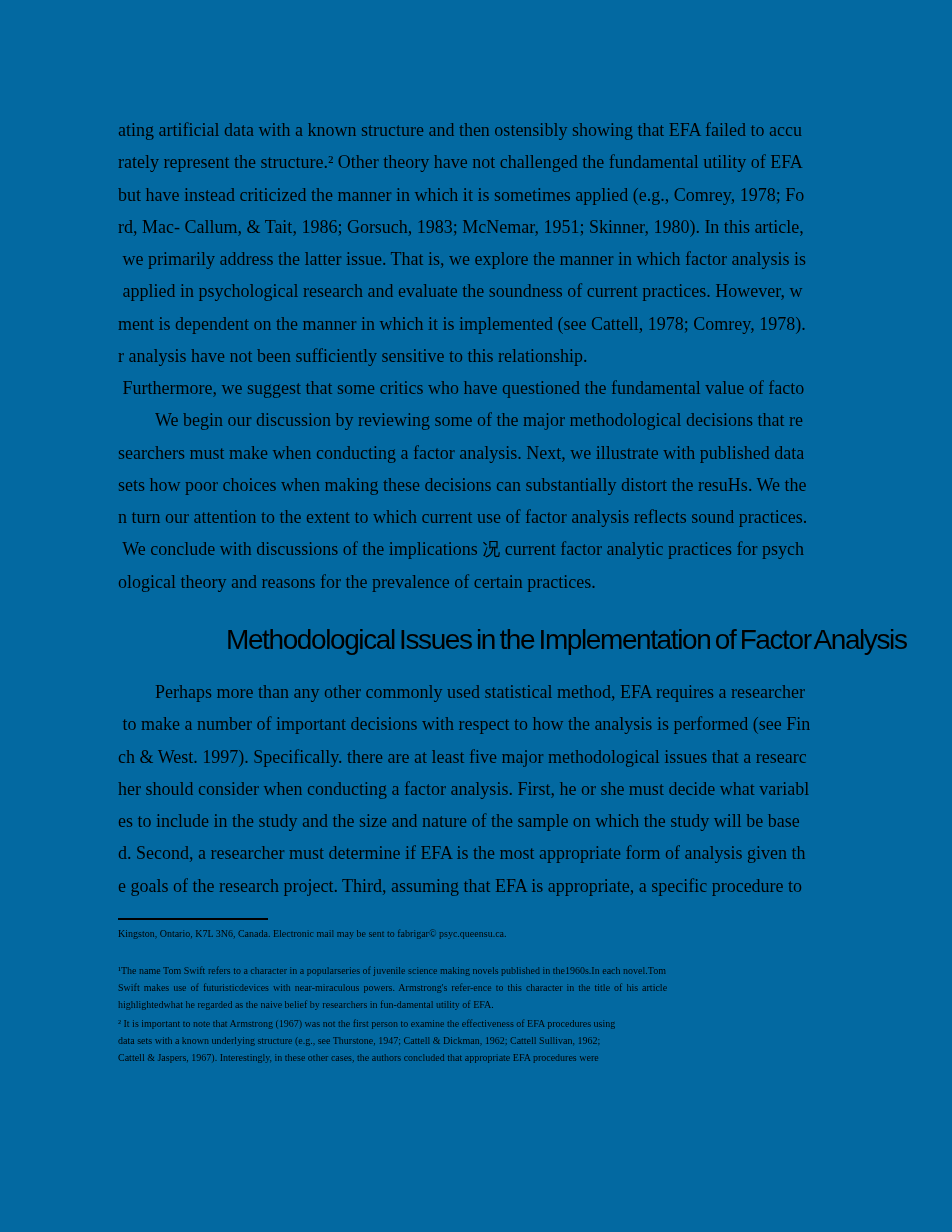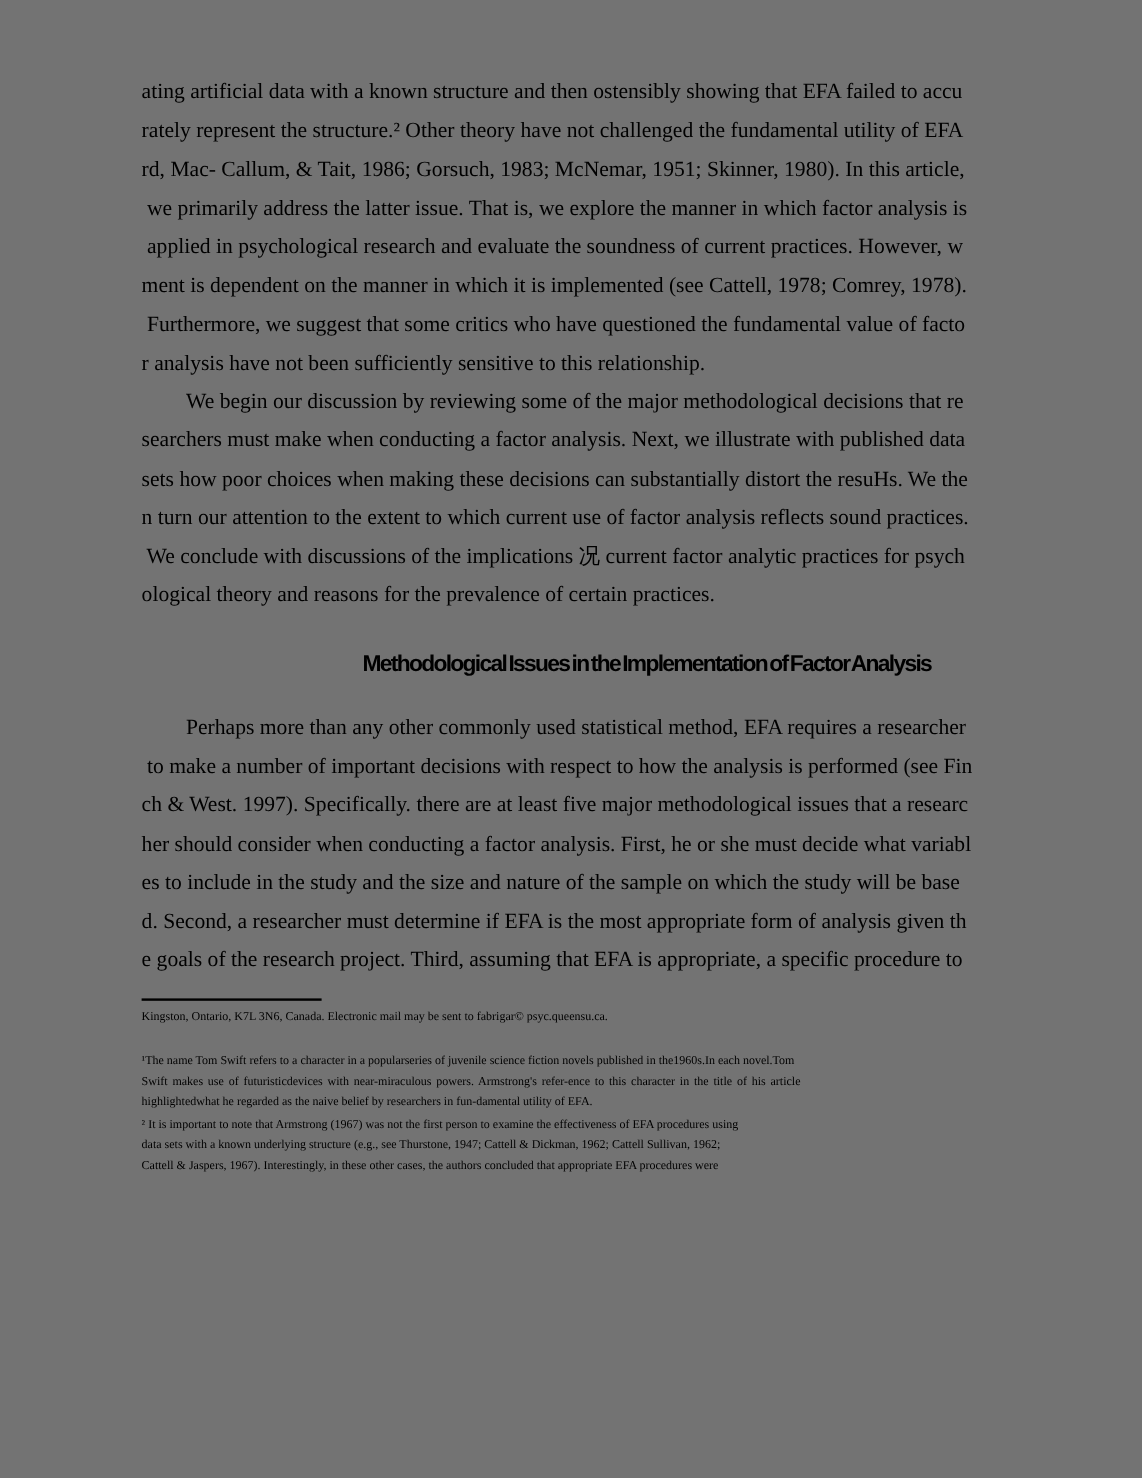--- a/index.html
+++ b/index.html
@@ -1,38 +1,38 @@
 <!DOCTYPE html>
 <html><head>
 <meta charset="utf-8">
 <style>
   html, body { margin: 0; padding: 0; background: #ffffff; }
   .page {
     position: relative;
     width: 952px;
     height: 1232px;
-    background: #737373;
+    background: #0369a1;
     color: #000000;
     box-sizing: border-box;
-    padding: 60px 100px 0 118px;
+    padding: 114px 100px 0 118px;
     font-family: "Liberation Serif", "DejaVu Serif", serif;
     overflow: hidden;
   }
   .para { margin: 0; }
   .para .line {
     font-size: 18px;
     line-height: 32.25px;
     white-space: pre;
   }
   .indent-first .line:first-child { text-indent: 37px; }
   .heading {
     margin: 26px 0 20px 0;
     font-family: "Liberation Sans", "DejaVu Sans", sans-serif;
-    font-weight: bold;
-    font-size: 19px;
+    font-weight: normal;
+    font-size: 28px;
     line-height: 32.25px;
     letter-spacing: -1.4px;
     word-spacing: -2px;
     text-align: center;
     text-indent: 108px;
     white-space: nowrap;
   }
   .footnotes { margin-top: 16px; }
   .fn-rule {
     width: 150px;
@@ -51,26 +51,27 @@
   .fn-1 .line:nth-child(2) { word-spacing: 1.5px; }
 </style>
 </head>
 <body>
 
 <main class="page">
 
   <section class="para">
       <div class="line">ating artificial data with a known structure and then ostensibly showing that EFA failed to accu</div>
       <div class="line">rately represent the structure.² Other theory have not challenged the fundamental utility of EFA</div>
+      <div class="line">but have instead criticized the manner in which it is sometimes applied (e.g., Comrey, 1978; Fo</div>
       <div class="line">rd, Mac- Callum, &amp; Tait, 1986; Gorsuch, 1983; McNemar, 1951; Skinner, 1980). In this article,</div>
       <div class="line"> we primarily address the latter issue. That is, we explore the manner in which factor analysis is</div>
       <div class="line"> applied in psychological research and evaluate the soundness of current practices. However, w</div>
       <div class="line">ment is dependent on the manner in which it is implemented (see Cattell, 1978; Comrey, 1978).</div>
+      <div class="line">r analysis have not been sufficiently sensitive to this relationship.</div>
       <div class="line"> Furthermore, we suggest that some critics who have questioned the fundamental value of facto</div>
-      <div class="line">r analysis have not been sufficiently sensitive to this relationship.</div>
     </section>
 
   <section class="para indent-first">
       <div class="line">We begin our discussion by reviewing some of the major methodological decisions that re</div>
       <div class="line">searchers must make when conducting a factor analysis. Next, we illustrate with published data</div>
       <div class="line">sets how poor choices when making these decisions can substantially distort the resuHs. We the</div>
       <div class="line">n turn our attention to the extent to which current use of factor analysis reflects sound practices.</div>
       <div class="line"> We conclude with discussions of the implications 况 current factor analytic practices for psych</div>
       <div class="line">ological theory and reasons for the prevalence of certain practices.</div>
     </section>
@@ -88,21 +89,21 @@
     </section>
 
   <footer class="footnotes">
     <div class="fn-rule"></div>
 
     <div class="fn affiliation">
         <div class="line">Kingston, Ontario, K7L 3N6, Canada. Electronic mail may be sent to fabrigar© psyc.queensu.ca.</div>
       </div>
 
     <div class="fn fn-1">
-        <div class="line">¹The name Tom Swift refers to a character in a popularseries of juvenile science fiction novels published in the1960s.In each novel.Tom</div>
+        <div class="line">¹The name Tom Swift refers to a character in a popularseries of juvenile science making novels published in the1960s.In each novel.Tom</div>
         <div class="line">Swift makes use of futuristicdevices with near-miraculous powers. Armstrong's refer-ence to this character in the title of his article</div>
         <div class="line">highlightedwhat he regarded as the naive belief by researchers in fun-damental utility of EFA.</div>
       </div>
 
     <div class="fn fn-2">
         <div class="line">² It is important to note that Armstrong (1967) was not the first person to examine the effectiveness of EFA procedures using</div>
         <div class="line">data sets with a known underlying structure (e.g., see Thurstone, 1947; Cattell &amp; Dickman, 1962; Cattell Sullivan, 1962;</div>
         <div class="line">Cattell &amp; Jaspers, 1967). Interestingly, in these other cases, the authors concluded that appropriate EFA procedures were</div>
       </div>
   </footer>

